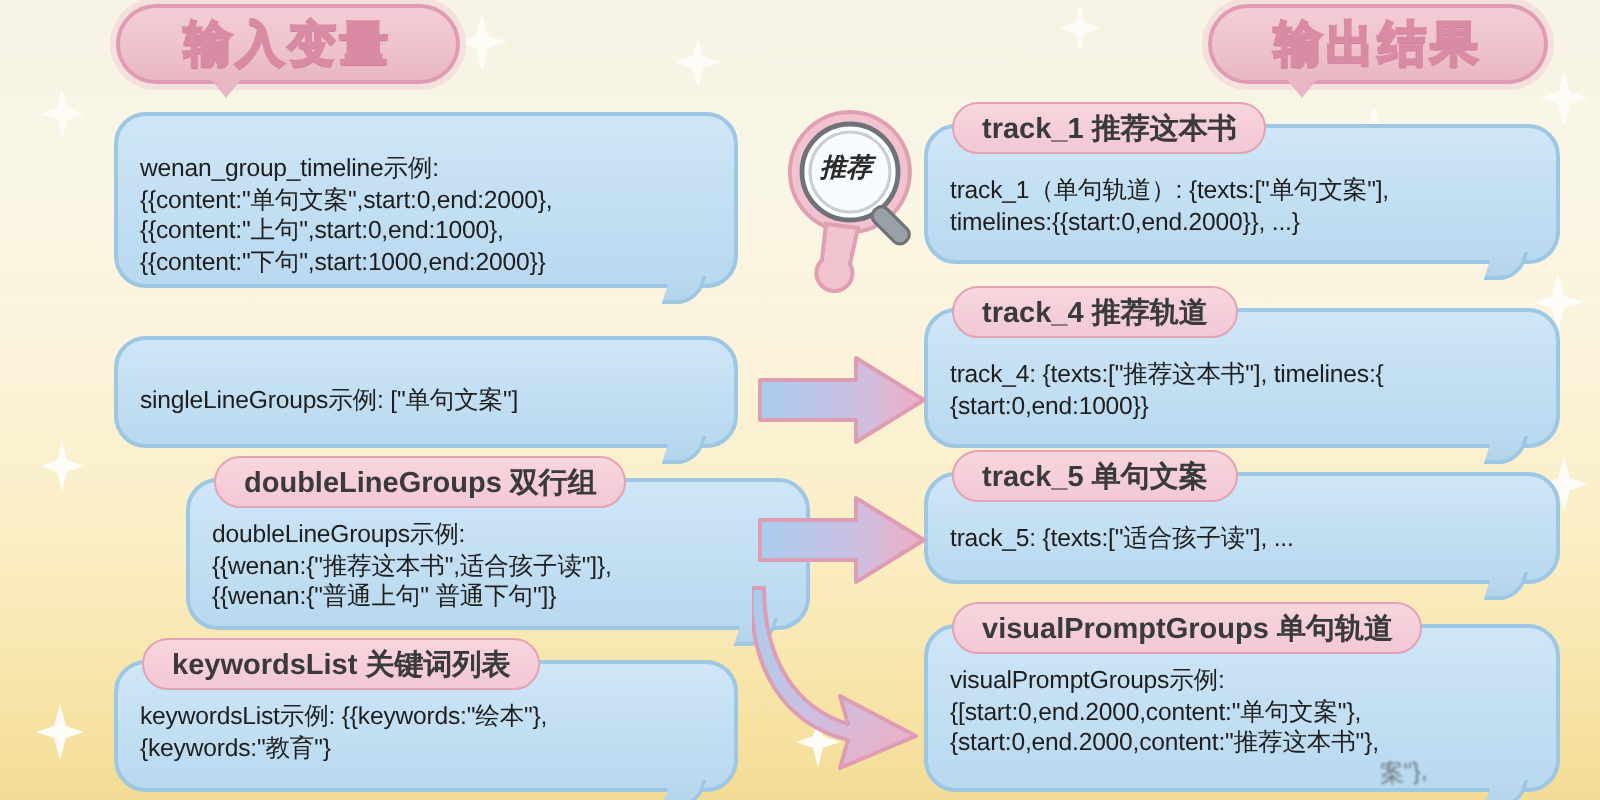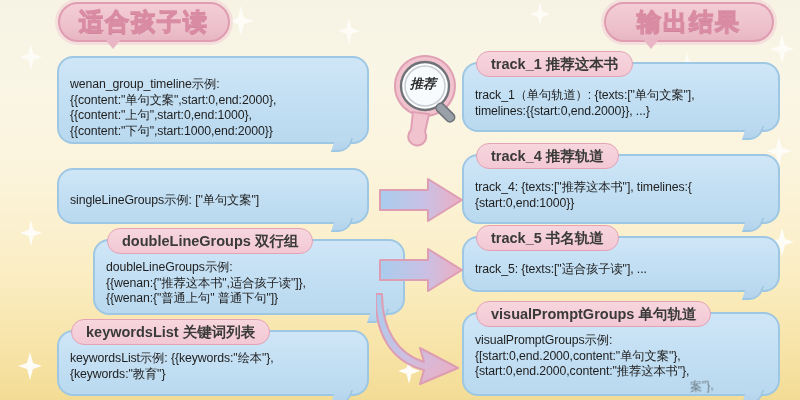--- a/index.html
+++ b/index.html
@@ -149,21 +149,21 @@
       <path d="M13 0 L16 12 L26 15 L16 18 L13 30 L10 18 L0 15 L10 12 Z" fill="#fdfcf7"></path>
     </svg>
 </div>
 <div class="sparkle" style="left:770px;top:228px;">
   <svg width="24" height="28" viewBox="0 0 24 28">
       <path d="M12 0 L15 11 L24 14 L15 17 L12 28 L9 17 L0 14 L9 11 Z" fill="#fdfcf7"></path>
     </svg>
 </div>
 
 <div class="hdr-pill" style="left:58px;top:2px;width:172px;">
-  <span>适合孩子读</span>
+  <span>输入变量</span>
   <div class="hdr-tail" style="left:44px;"></div>
 </div>
 <div class="hdr-pill" style="left:604px;top:2px;width:170px;">
   <span>输出结果</span>
   <div class="hdr-tail" style="left:36px;"></div>
 </div>
 
 <div class="card" style="left:57px;top:56px;width:312px;height:88px;">
   <div class="card-body">wenan_group_timeline示例:
 {{content:"单句文案",start:0,end:2000},
@@ -244,21 +244,21 @@
 </div>
 
 <div class="card" style="left:462px;top:154px;width:318px;height:70px;">
   <div class="card-title">track_4 推荐轨道</div>
   <div class="card-body" style="padding-top:24px;">track_4: {texts:["推荐这本书"], timelines:{
 {start:0,end:1000}}</div>
   <div class="card-tail"></div>
 </div>
 
 <div class="card" style="left:462px;top:236px;width:318px;height:56px;">
-  <div class="card-title">track_5 书名轨道</div>
+  <div class="card-title">track_5 单句文案</div>
   <div class="card-body" style="padding-top:24px;">track_5: {texts:["适合孩子读"], ...</div>
   <div class="card-tail"></div>
 </div>
 
 <div class="card" style="left:462px;top:312px;width:318px;height:84px;">
   <div class="card-title">visualPromptGroups 单句轨道</div>
   <div class="card-body">visualPromptGroups示例:
 {[start:0,end.2000,content:"单句文案"},
 {start:0,end.2000,content:"推荐这本书"},</div>
   <div class="card-tail"></div>

